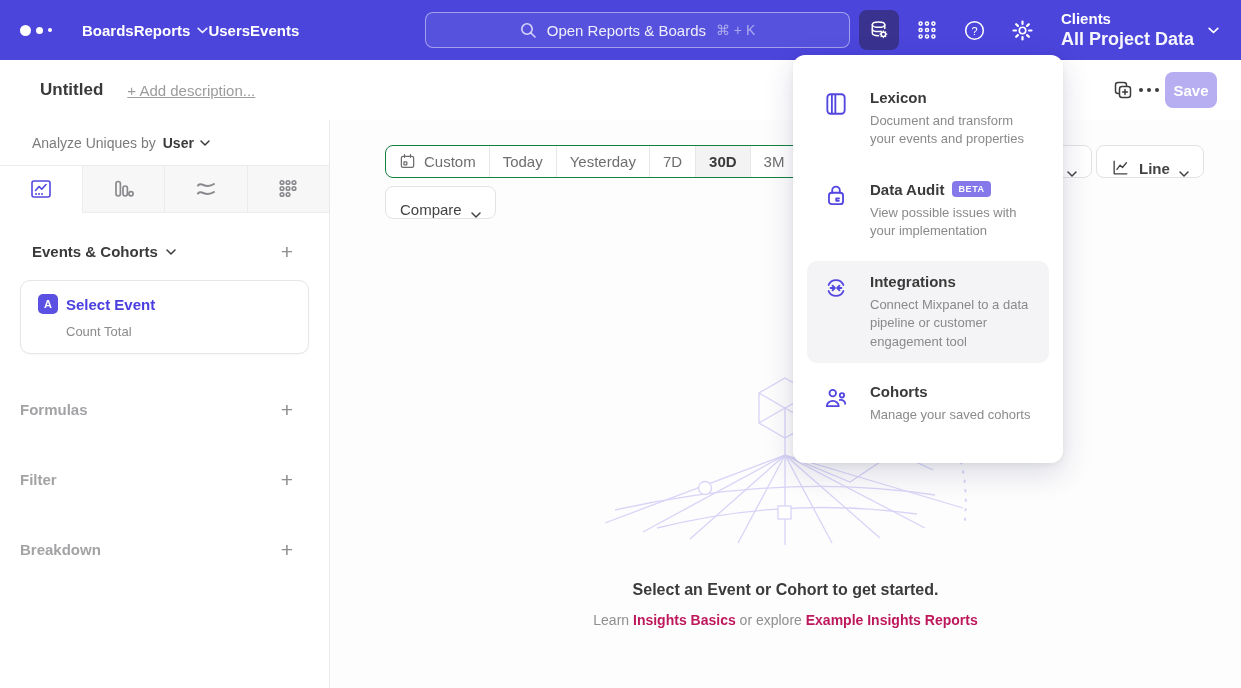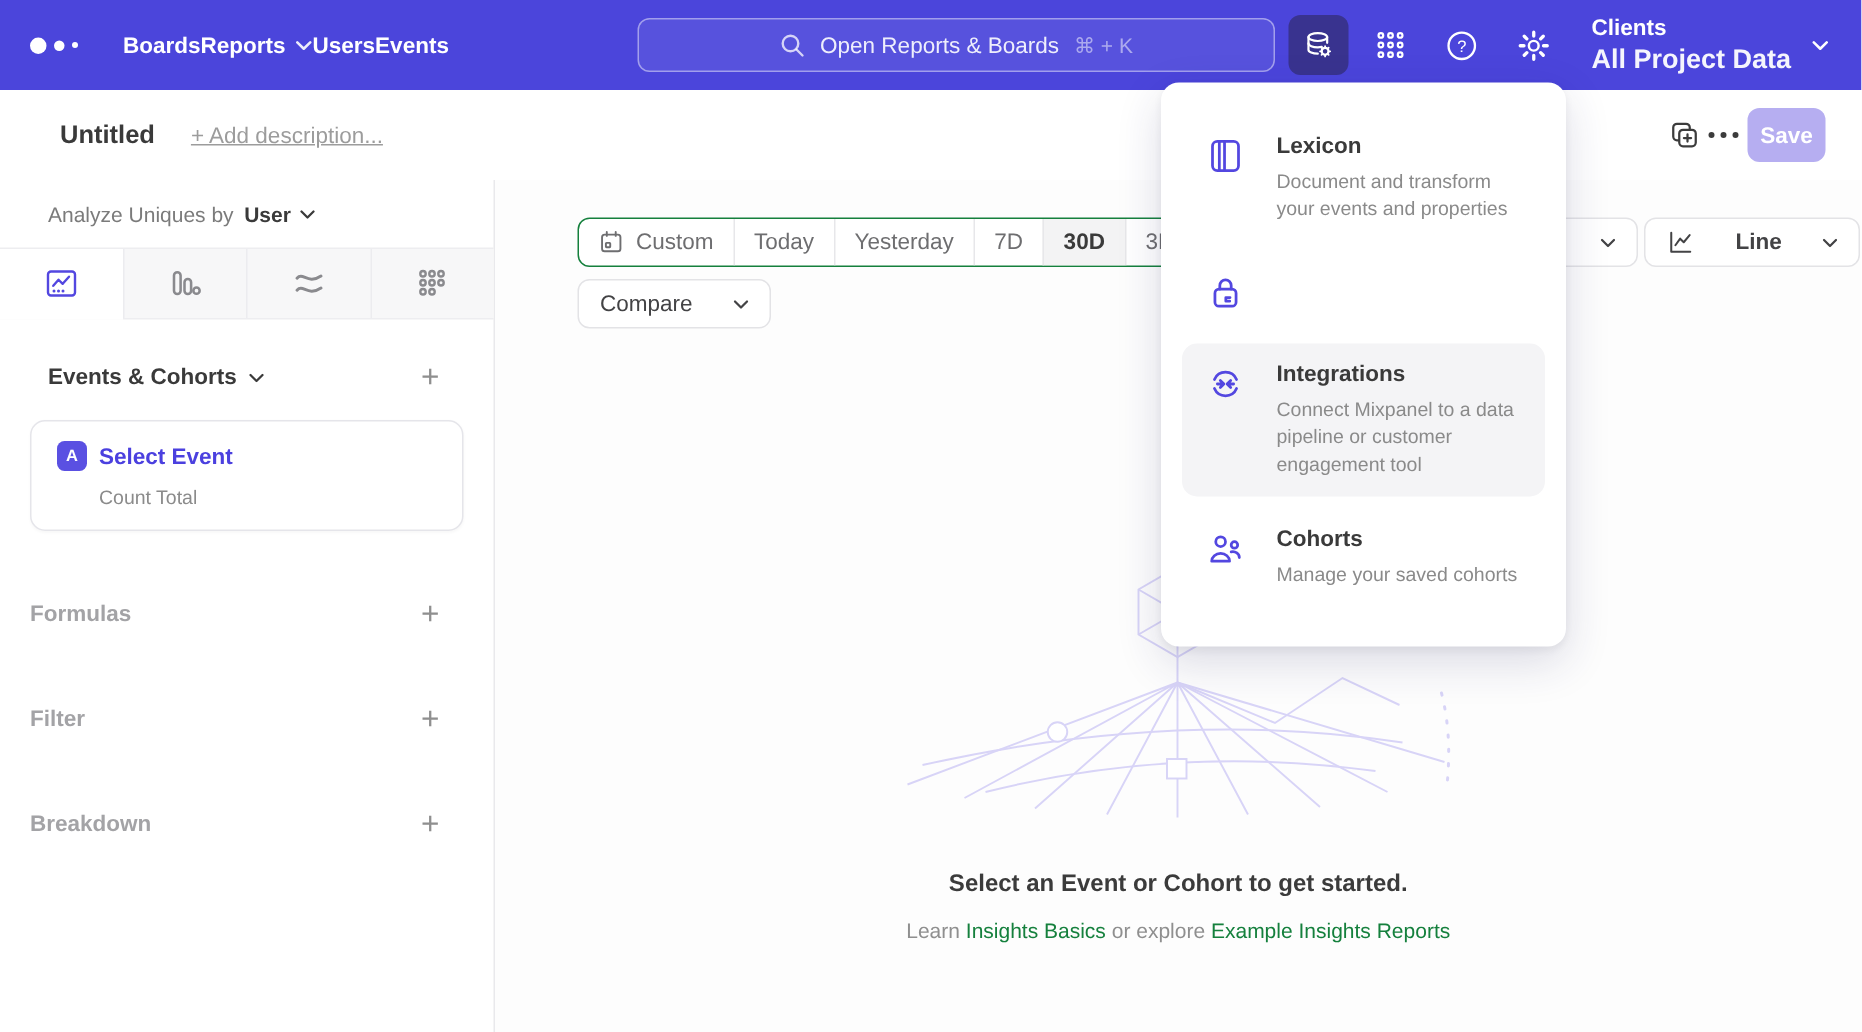--- a/index.html
+++ b/index.html
@@ -50,31 +50,31 @@
   .event-card .sub { margin:10px 0 0 28px; color:#8b8b8b; font-size:13px; }
   .group-row { margin-top:40px; padding:0 36px 0 20px; display:flex; align-items:center; height:30px; }
   .group-row .gl { font-size:15px; font-weight:600; color:#a3a3a6; }
 
   
   .main { position:absolute; left:330px; top:120px; right:0; bottom:0; background:#fdfdfd; }
   .date-ctl { position:absolute; left:55px; top:25px; height:33px; display:flex; border:1px solid #15803d; border-radius:8px; background:#fff; overflow:hidden; }
   .seg { display:flex; align-items:center; gap:8px; padding:0 13px; font-size:15px; color:#6e6e70; border-left:1px solid #e7e7ea; cursor:pointer; white-space:nowrap; }
   .seg:first-child { border-left:none; }
   .seg.selected { background:#f3f3f4; color:#3a3a3a; font-weight:600; }
-  .pill-btn { position:absolute; height:33px; display:flex; align-items:center; gap:27px; padding:12px 14px; border:1px solid #e3e3e6; border-radius:8px; background:#fff; font-size:15px; font-weight:600; color:#434345; cursor:pointer; }
+  .pill-btn { position:absolute; height:33px; display:flex; align-items:flex-end; gap:9px; padding:0 14px; border:1px solid #e3e3e6; border-radius:8px; background:#fff; font-size:15px; font-weight:600; color:#434345; cursor:pointer; }
   .compare-btn { left:55px; top:66px; font-weight:500; }
   .interval-btn { left:650px; top:25px; width:112px; justify-content:flex-end; z-index:1; }
   .line-btn { left:766px; top:25px; }
   .empty-graphic { position:absolute; left:265px; top:240px; width:380px; height:205px; }
   .empty-title { position:absolute; left:0; right:0; top:461px; text-align:center; font-size:16px; font-weight:700; color:#3b3b3b; }
   .empty-links { position:absolute; left:0; right:0; top:492px; text-align:center; font-size:14px; color:#8f8f8f; }
-  .empty-links .lnk { color:#15803d; font-weight:400; cursor:pointer;text-align:center; }
+  .empty-links .lnk { color:#be185d; font-weight:700; cursor:pointer;text-align:center; }
 
   
-  .menu-panel { position:absolute; left:774px; top:55px; width:270px; z-index:50; background:#fff; border-radius:12px; box-shadow:0 10px 30px rgba(40,35,100,.16), 0 2px 6px rgba(0,0,0,.06); padding:22px 14px 18px 14px; }
+  .menu-panel { position:absolute; left:793px; top:55px; width:270px; z-index:50; background:#fff; border-radius:12px; box-shadow:0 10px 30px rgba(40,35,100,.16), 0 2px 6px rgba(0,0,0,.06); padding:22px 14px 18px 14px; }
   .menu-item { display:flex; gap:21px; padding:12px 10px 12px 16px; border-radius:10px; cursor:pointer; margin-bottom:8px; }
   .menu-item.hovered { background:#f4f4f6; }
   .mi-icon { width:26px; flex:none; padding-top:2px; color:#5347e0; }
   .mi-title-row { display:flex; align-items:center; gap:8px; }
   .mi-title { font-size:15px; font-weight:700; color:#3a3a3a; }
   .beta-badge { background:#8478ea; color:#fff; font-size:9px; font-weight:700; letter-spacing:.6px; padding:3px 6px; border-radius:4px; }
   .mi-desc { margin-top:6px; font-size:13px; color:#8a8a8a; line-height:1.42; max-width:182px; }
 
   svg { display:block; }
 </style>
@@ -356,20 +356,27 @@
   </div>
 
   <div class="menu-item">
     <span class="mi-icon">
       <svg width="26" height="26" viewBox="0 0 24 24" fill="none" stroke="#5347e0" stroke-width="1.7" stroke-linecap="round" stroke-linejoin="round">
         <path d="M8.5 9V6.8a3.5 3.5 0 017 0V9"></path>
         <rect x="5.5" y="9" width="13" height="10.5" rx="2.5"></rect>
         <path d="M14.8 14.2h-2.6v2.2h2.4"></path>
       </svg>
     </span>
+    <div class="mi-text">
+      <div class="mi-title-row">
+        <span class="mi-title">Data Audit</span>
+        <span class="beta-badge">BETA</span>
+      </div>
+      <div class="mi-desc">View possible issues with your implementation</div>
+    </div>
   </div>
 
   <div class="menu-item hovered">
     <span class="mi-icon">
       <svg width="26" height="26" viewBox="0 0 24 24" fill="none" stroke="#5347e0" stroke-width="1.7" stroke-linecap="round" stroke-linejoin="round">
         <path d="M5.2 9.2A7.4 7.4 0 0118.8 9.2"></path>
         <path d="M18.8 14.8A7.4 7.4 0 015.2 14.8"></path>
         <path d="M7 12h4M11 12l-2.2-2.2M11 12l-2.2 2.2"></path>
         <path d="M17 12h-4M13 12l2.2-2.2M13 12l2.2 2.2"></path>
       </svg>

